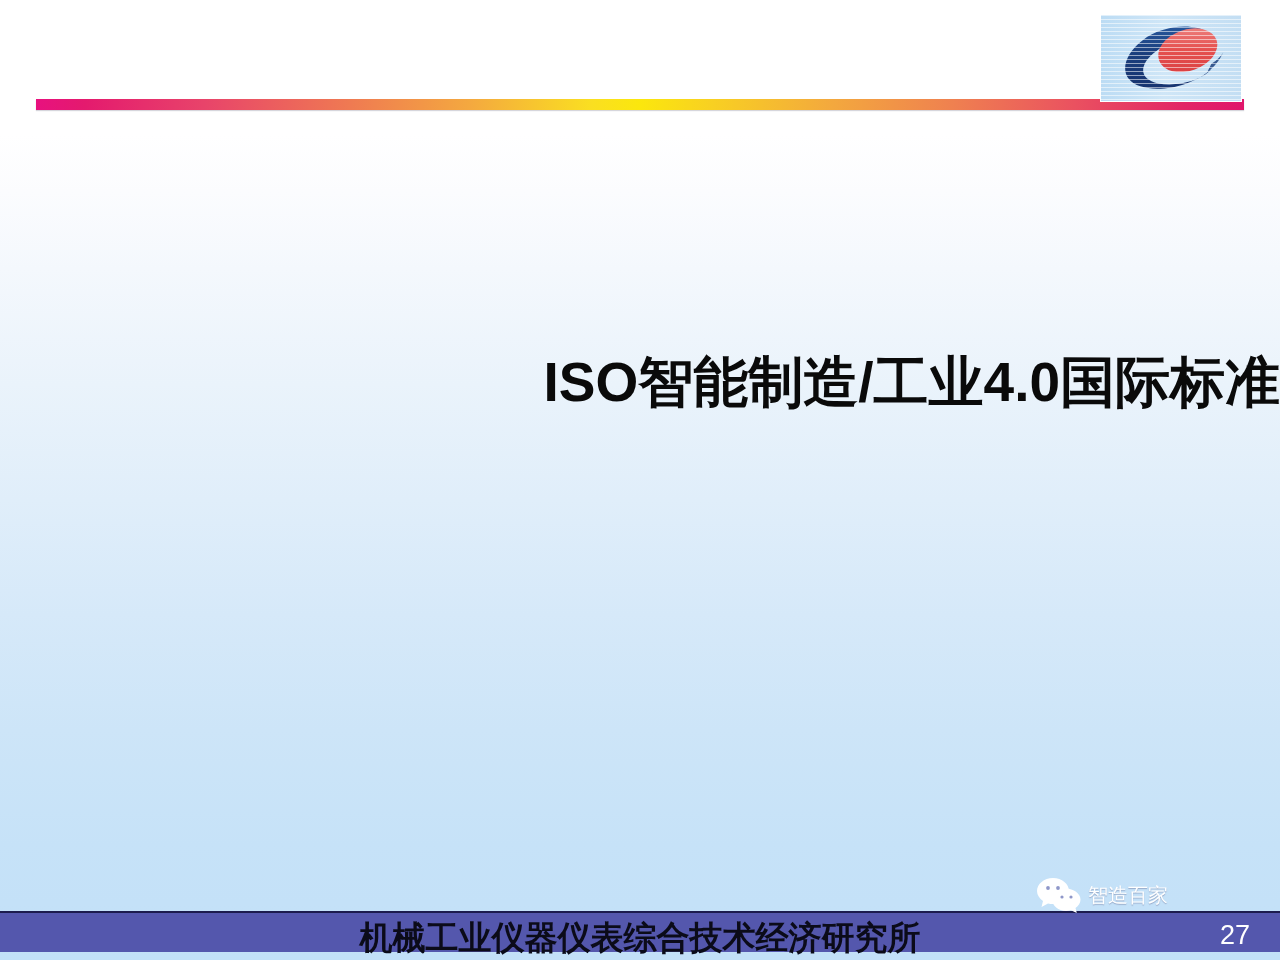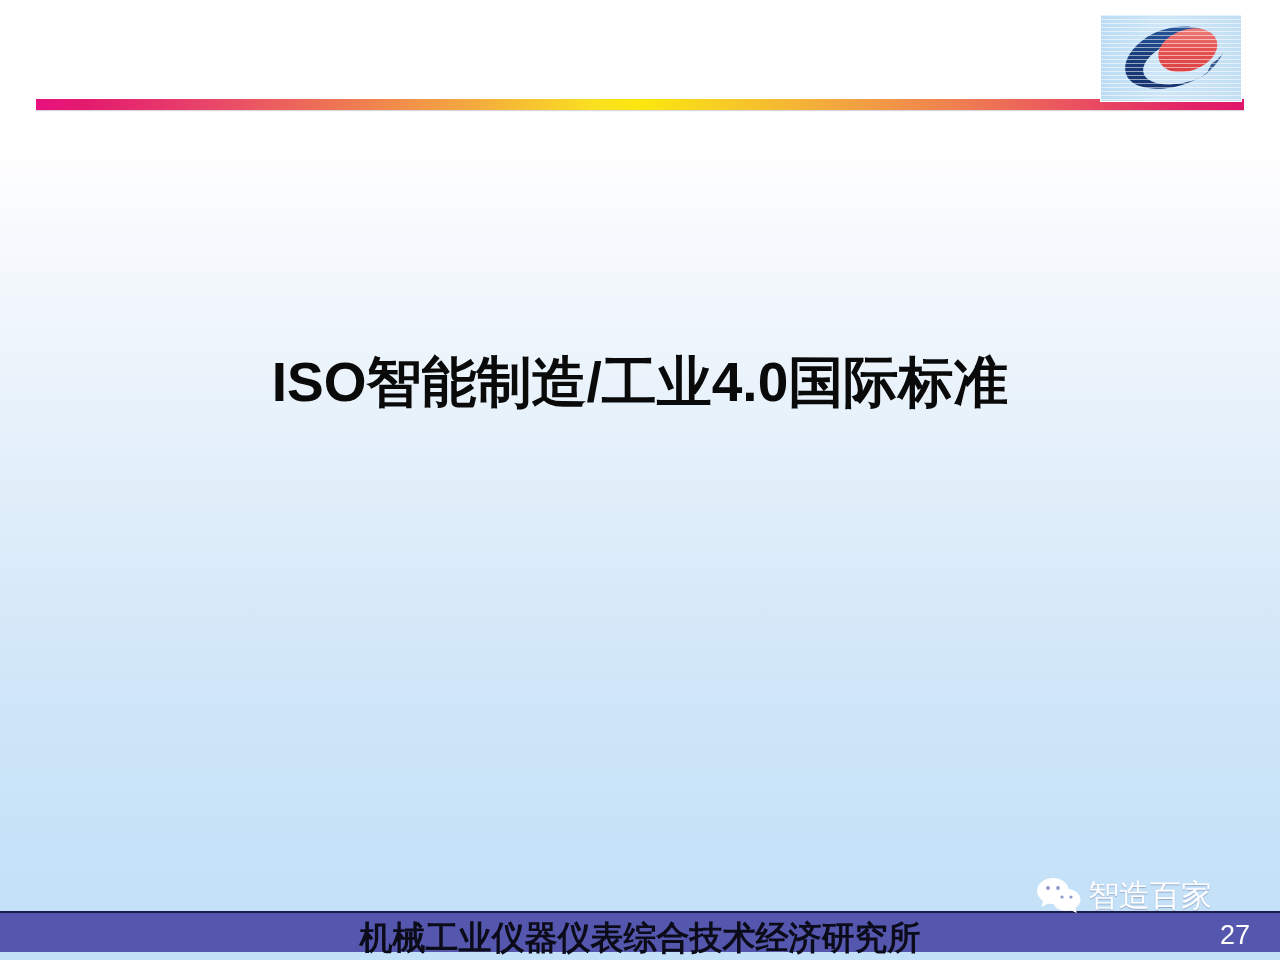--- a/index.html
+++ b/index.html
@@ -84,21 +84,21 @@
     width: 100%;
     height: 100%;
   }
 
   
   .title-block {
     position: absolute;
     left: 0;
     top: 352px;
     width: 1280px;
-    text-align: center;
+    text-align: right;
   }
   .slide-title {
     display: inline-block;
     font-family: "Liberation Sans", "DejaVu Sans", sans-serif;
     font-weight: bold;
     font-size: 55px;
     line-height: 1.12;
     color: #0a0a0a;
     letter-spacing: 0px;
     white-space: nowrap;
@@ -114,21 +114,21 @@
     z-index: 6;
   }
   .wechat-icon {
     width: 46px;
     height: 38px;
     flex: 0 0 auto;
     margin-right: 6px;
   }
   .watermark-text {
     font-family: "Liberation Sans", "DejaVu Sans", sans-serif;
-    font-size: 31px;
+    font-size: 20px;
     font-weight: normal;
     color: #ffffff;
     line-height: 1;
     text-shadow: 0 1px 1px rgba(60,60,110,0.35);
     white-space: nowrap;
   }
 
   
   .footer-bar {
     position: absolute;

